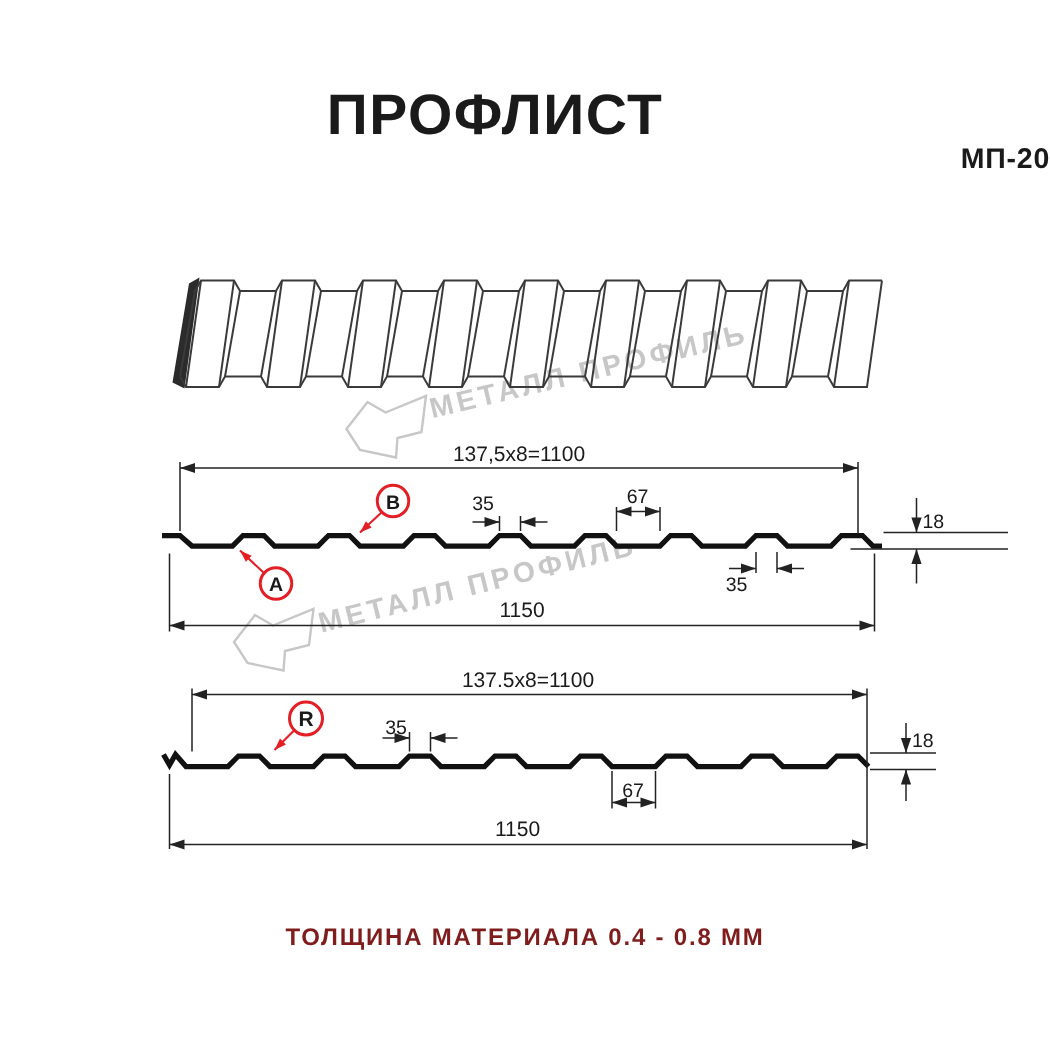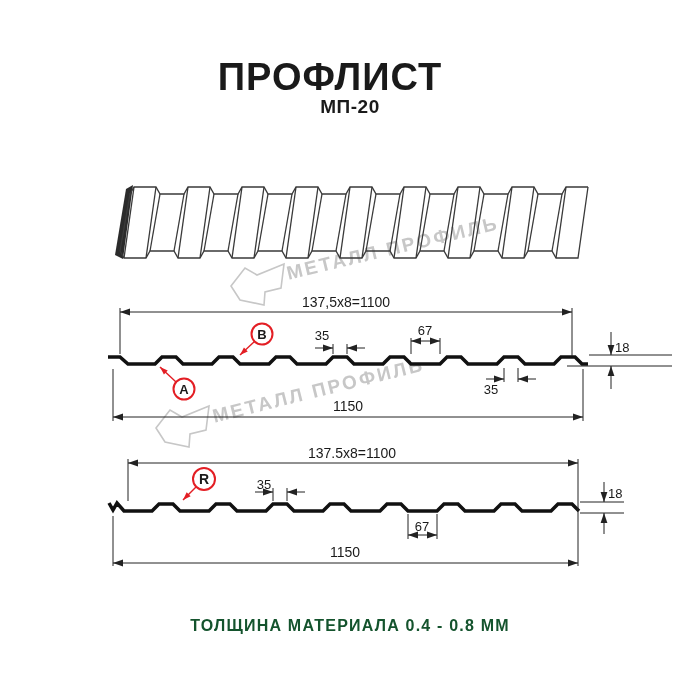--- a/index.html
+++ b/index.html
@@ -1,24 +1,24 @@
 <!DOCTYPE html>
 <html><head>
 <meta charset="utf-8">
 <style>
   html,body{margin:0;padding:0;}
   body{width:700px;height:700px;background:#ffffff;position:relative;overflow:hidden;
        font-family:"Liberation Sans", sans-serif;}
   .abs{position:absolute;}
   #title{top:56px;left:0;width:660px;text-align:center;font-size:38px;font-weight:bold;
          color:#1a1a1a;letter-spacing:1px;z-index:3;}
-  #subtitle{top:96px;left:0;width:700px;text-align:center;font-size:19px;font-weight:600;
+  #subtitle{top:96px;left:0;width:700px;text-align:right;font-size:19px;font-weight:600;
          color:#1a1a1a;letter-spacing:.5px;z-index:3;}
   #footer{top:617px;left:0;width:700px;text-align:center;font-size:16px;font-weight:600;
-         color:#14532d;letter-spacing:1.2px;z-index:3;}
+         color:#7f1d1d;letter-spacing:1.2px;z-index:3;}
   .wm-text{height:22px;line-height:22px;font-size:19px;font-weight:bold;color:#c7c7c7;
          letter-spacing:2.5px;white-space:nowrap;z-index:1;}
   #wm1-text{left:287px;top:263px;transform:rotate(-13.5deg);transform-origin:0 50%;}
   #wm2-text{left:213px;top:406px;transform:rotate(-14deg);transform-origin:0 50%;}
   .wm-logo{z-index:1;}
   #wm1-logo{left:228px;top:262px;}
   #wm2-logo{left:153px;top:404px;}
   .draw{z-index:2;}
   svg text{font-family:"Liberation Sans", sans-serif;fill:#1a1a1a;}
   .dim{stroke:#222;stroke-width:1;fill:none;}

